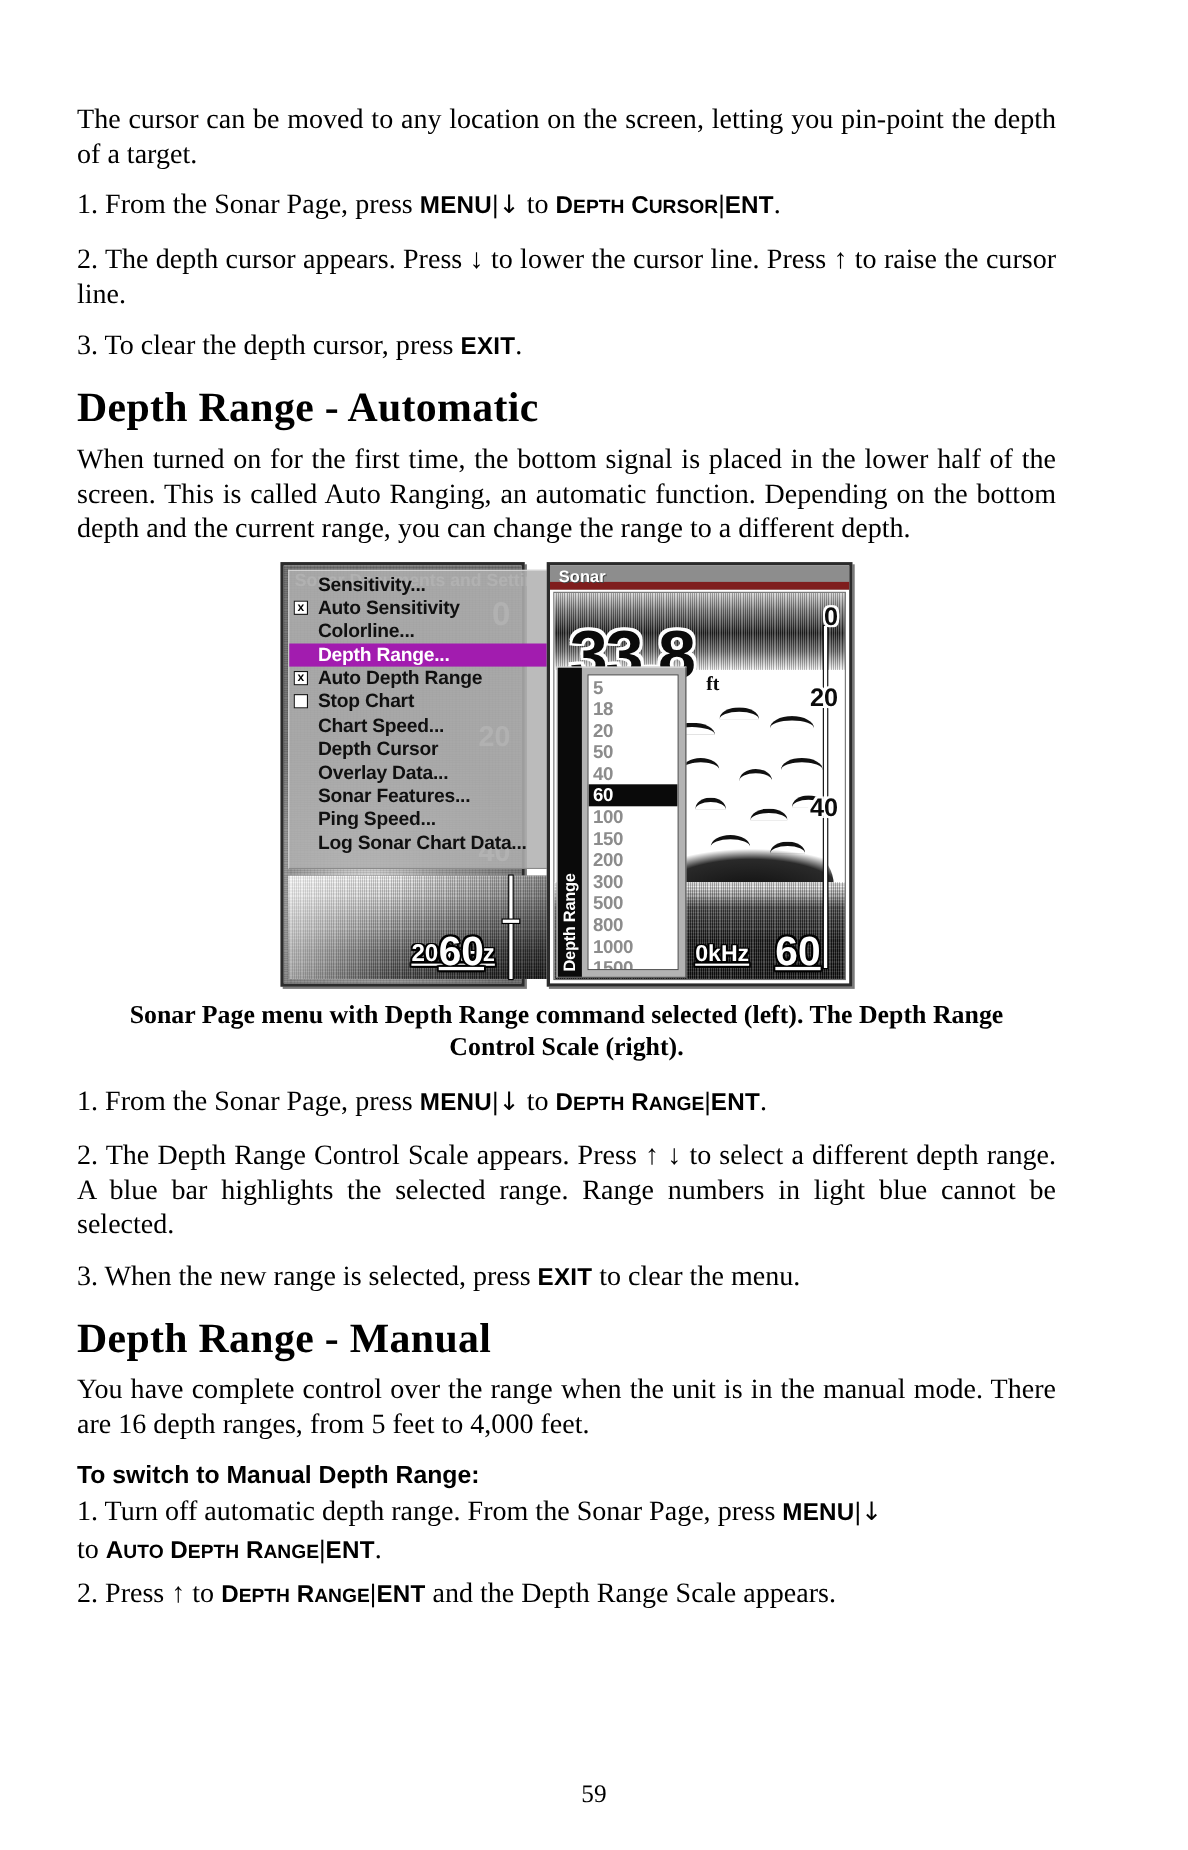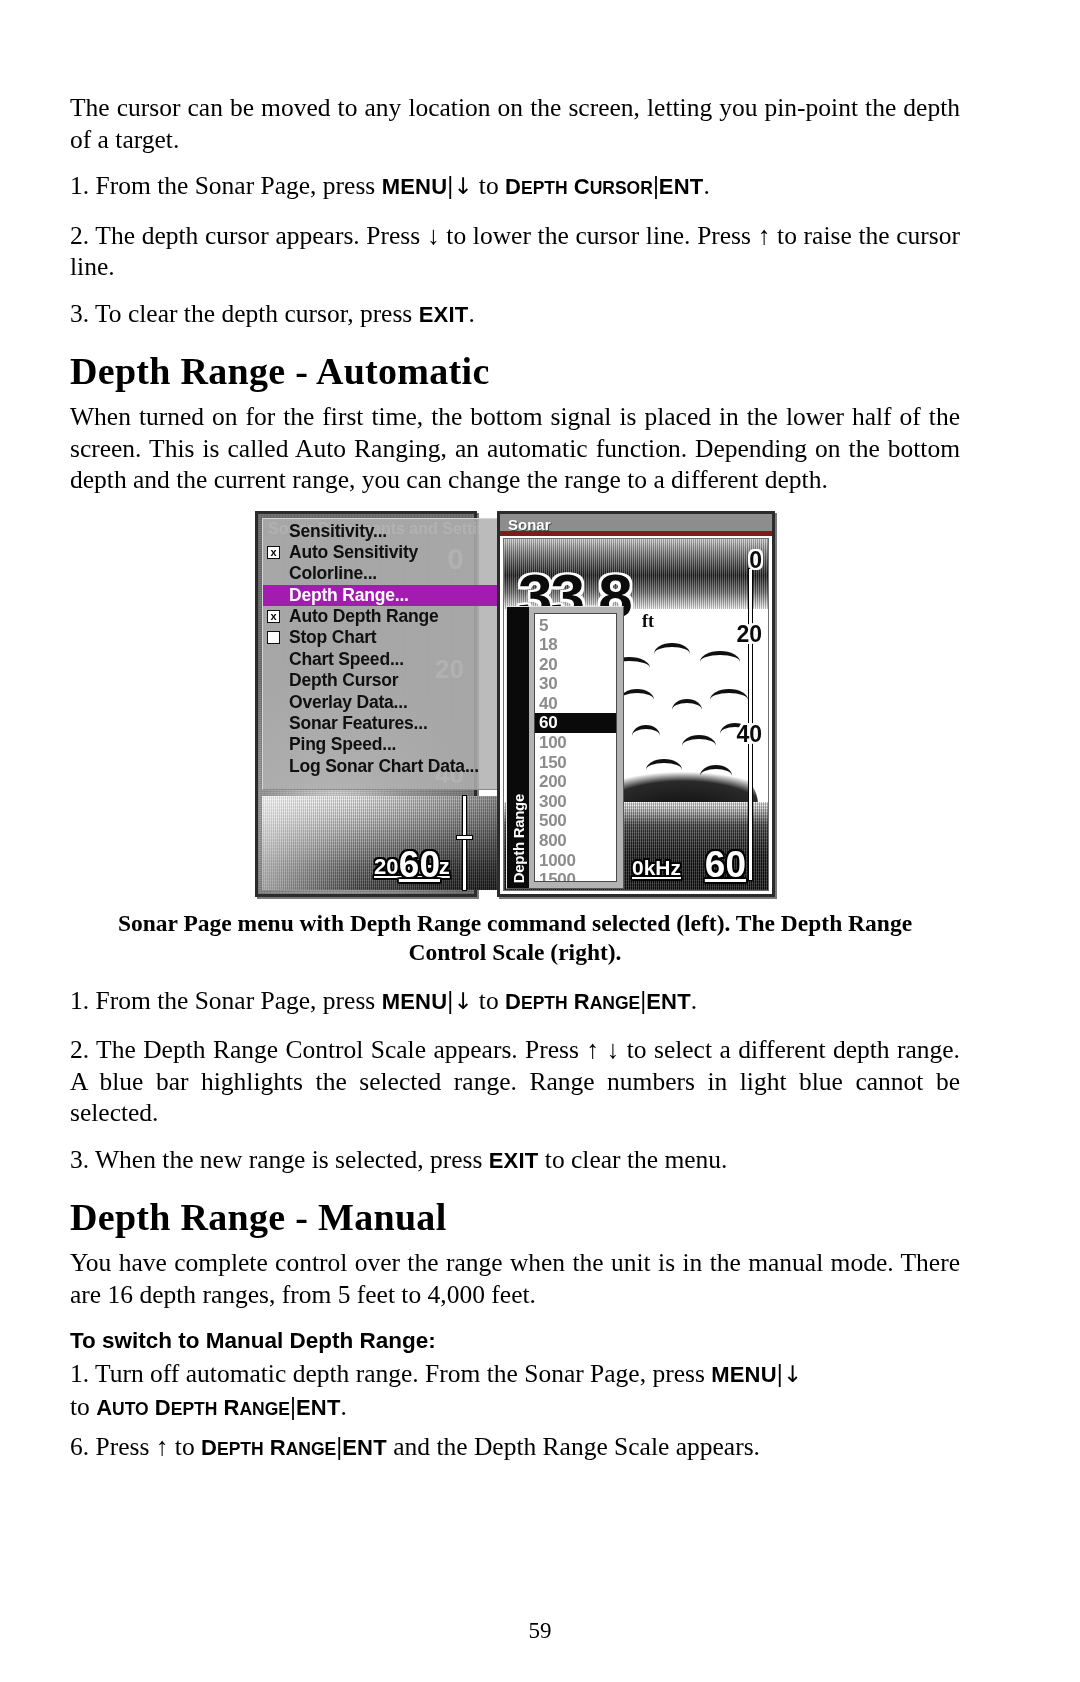--- a/index.html
+++ b/index.html
@@ -202,21 +202,21 @@
   }
 
   
   .dev-right { width: 278px; height: 386px; background:#ffffff; }
 
   .titlebar {
     position:absolute;
     left:0; top:0; right:0;
     height: 22px;
     background: #8d8d8d;
-    border-bottom: 5px solid #7f1d1d;
+    border-bottom: 7px solid #7f1d1d;
   }
   .titlebar span {
     font-family:"Liberation Sans",sans-serif;
     font-weight:bold;
     font-size:15px;
     color:#ffffff;
     line-height:22px;
     padding-left:8px;
     text-shadow: 1px 1px 0 #444;
   }
@@ -479,21 +479,21 @@
       </div>
 
       <div class="dr-dialog">
         <div class="dr-titlestrip">
             <span>Depth Range</span>
           </div>
         <div class="dr-list">
           <div class="dr-opt dim">5</div>
           <div class="dr-opt dim">18</div>
           <div class="dr-opt dim">20</div>
-          <div class="dr-opt dim">30</div>
+          <div class="dr-opt dim">50</div>
           <div class="dr-opt dim">40</div>
           <div class="dr-opt sel">60</div>
           <div class="dr-opt dim">100</div>
           <div class="dr-opt dim">150</div>
           <div class="dr-opt dim">200</div>
           <div class="dr-opt dim">300</div>
           <div class="dr-opt dim">500</div>
           <div class="dr-opt dim">800</div>
           <div class="dr-opt dim">1000</div>
           <div class="dr-opt dim">1500</div>
@@ -512,16 +512,16 @@
   <p class="body-text nojust"><span>3. When the new range is selected, press </span><span class="kbd">EXIT</span><span> to clear the menu.</span></p>
 
   <h2 class="section-head">Depth Range - Manual</h2>
 
   <p class="body-text">You have complete control over the range when the unit is in the manual mode. There are 16 depth ranges, from 5 feet to 4,000 feet.</p>
 
   <h3 class="subhead">To switch to Manual Depth Range:</h3>
 
   <p class="body-text nojust" style="margin-bottom:6px;"><span>1. Turn off automatic depth range. From the Sonar Page, press </span><span class="kbd">MENU</span><span class="sep">|</span><span class="arrow">↓</span><br><span class="kbd-sc" style="font-weight:normal;font-family:'Liberation Serif',serif;font-size:25.5px;">to </span><span class="kbd-sc"><span class="cap">A</span><span class="sm">UTO</span>&nbsp;<span class="cap">D</span><span class="sm">EPTH</span>&nbsp;<span class="cap">R</span><span class="sm">ANGE</span></span><span class="sep">|</span><span class="kbd">ENT</span><span>.</span></p>
 
-  <p class="body-text nojust"><span>6. Press ↑ to </span><span class="kbd-sc"><span class="cap">D</span><span class="sm">EPTH</span>&nbsp;<span class="cap">R</span><span class="sm">ANGE</span></span><span class="sep">|</span><span class="kbd">ENT</span><span> and the Depth Range Scale appears.</span></p>
+  <p class="body-text nojust"><span>2. Press ↑ to </span><span class="kbd-sc"><span class="cap">D</span><span class="sm">EPTH</span>&nbsp;<span class="cap">R</span><span class="sm">ANGE</span></span><span class="sep">|</span><span class="kbd">ENT</span><span> and the Depth Range Scale appears.</span></p>
 
   <div class="pageno">59</div>
 </div>
 
 </body></html>

